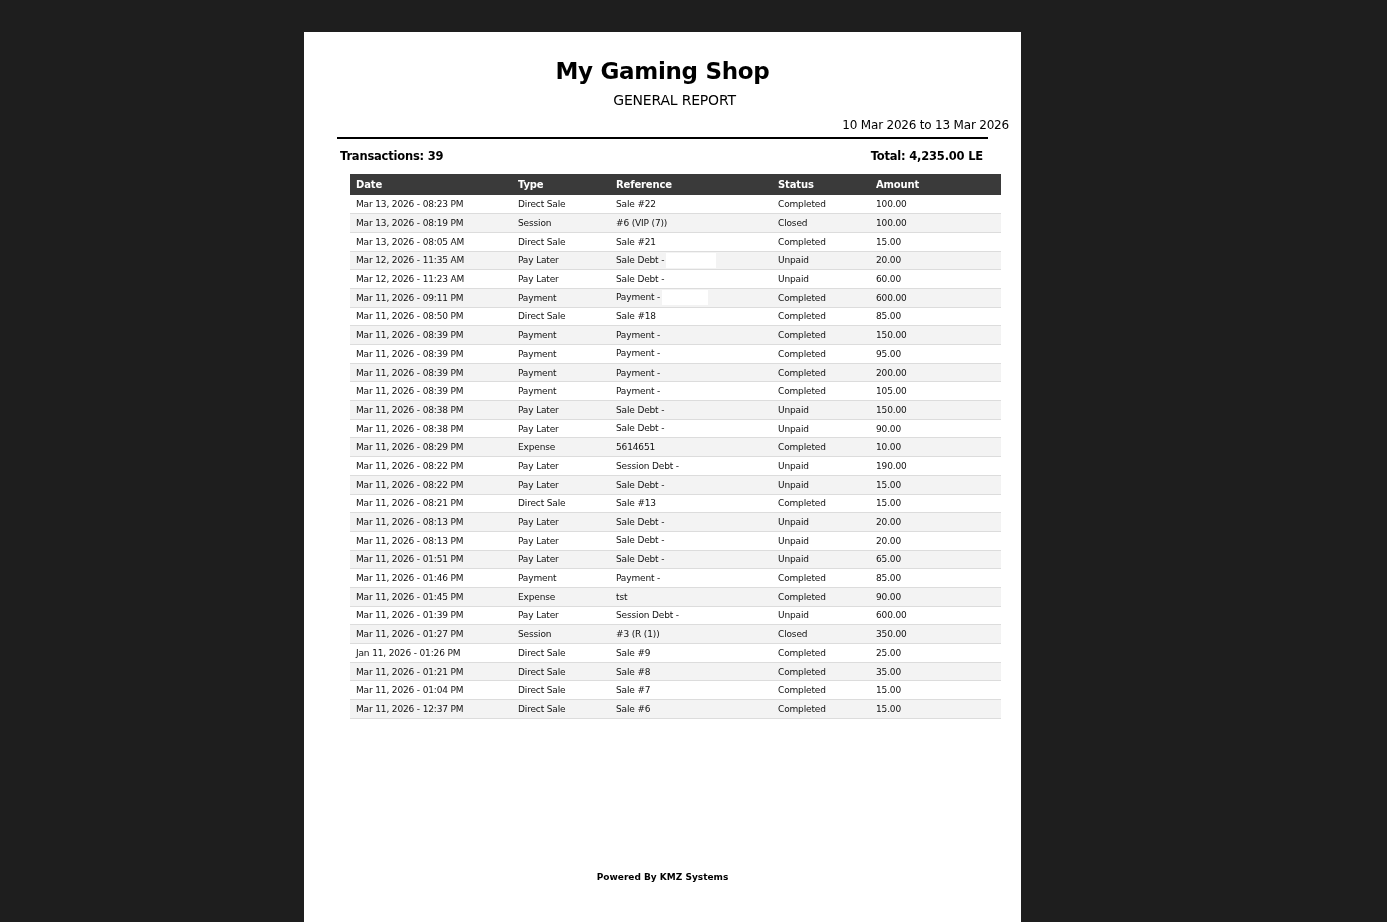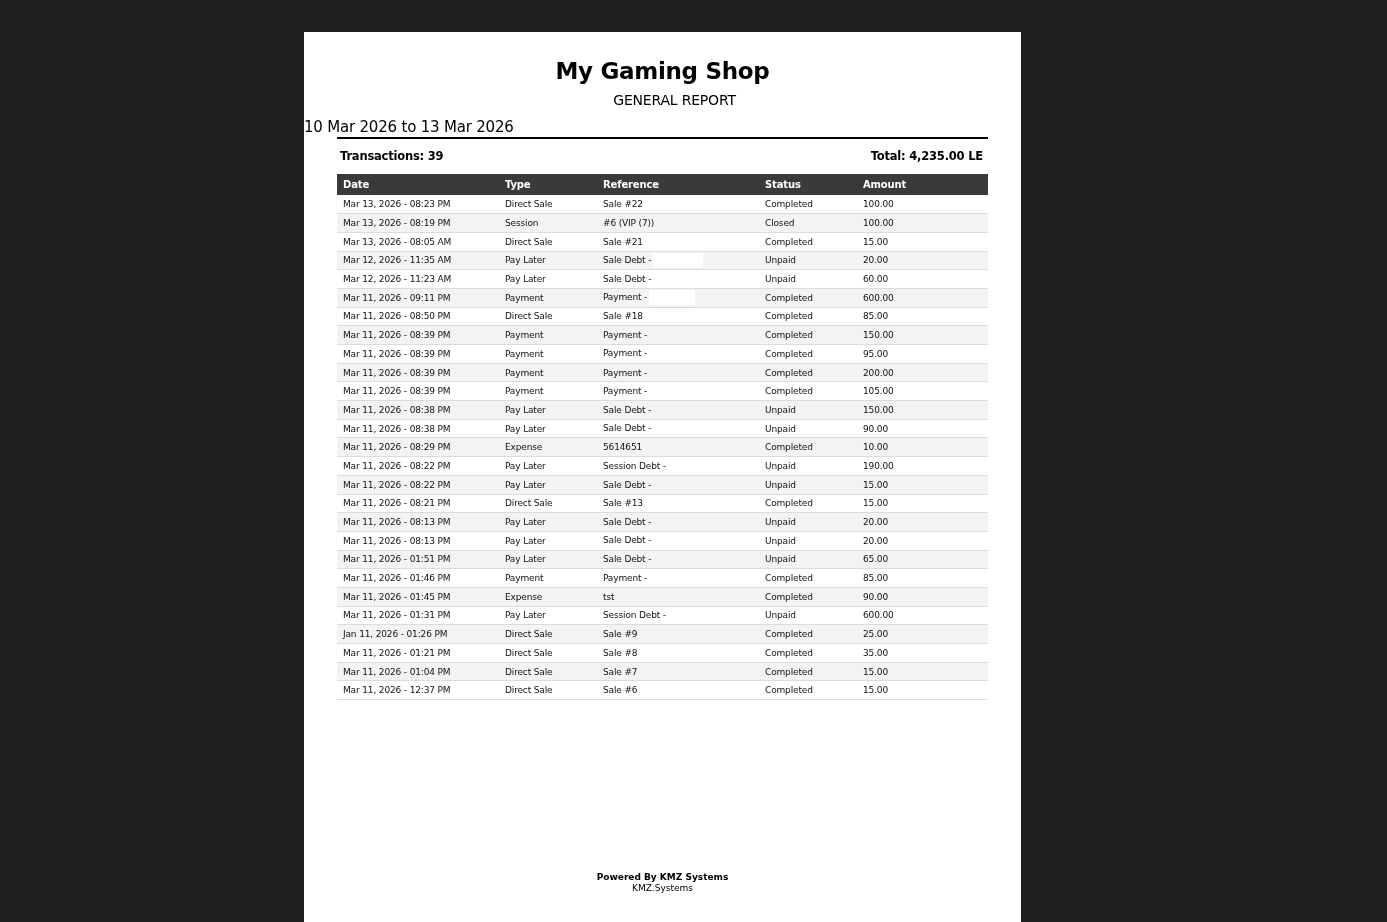--- a/index.html
+++ b/index.html
@@ -39,24 +39,24 @@
       position: absolute;
       left: 0; right: 0;
       top: 60px;
       text-align: center;
       font-size: 14px;
       letter-spacing: -0.2px;
       padding-left: 24px;
     }
     .daterange {
       position: absolute;
-      left: 0; right: 4px;
+      left: 0; right: 12px;
       top: 86px;
-      text-align: left;
-      font-size: 15px;
+      text-align: right;
+      font-size: 12px;
       letter-spacing: -0.2px;
     }
     .rule {
       position: absolute;
       left: 33px;
       width: 651px;
       top: 105px;
       height: 2px;
       background: #000;
     }
@@ -69,21 +69,21 @@
       display: flex;
       justify-content: space-between;
       font-size: 11.5px;
       font-weight: bold;
       letter-spacing: -0.2px;
       padding: 0 5px 0 3px;
       gap: 24px;
     }
     table.report {
       position: absolute;
-      left: 33px;
+      left: 46px;
       top: 142px;
       width: 651px;
       border-collapse: collapse;
       table-layout: fixed;
       font-size: 9px;
       letter-spacing: -0.15px;
     }
     table.report thead tr {
       background: #3a3a3a;
       color: #fff;
@@ -311,25 +311,32 @@
             <td><span>85.00</span></td>
           </tr>
           <tr>
             <td><span>Mar 11, 2026 - 01:45 PM</span></td>
             <td><span>Expense</span></td>
             <td><span>tst</span></td>
             <td><span>Completed</span></td>
             <td><span>90.00</span></td>
           </tr>
           <tr>
-            <td><span>Mar 11, 2026 - 01:31 PM</span></td>
+            <td><span>Mar 11, 2026 - 01:39 PM</span></td>
             <td><span>Pay Later</span></td>
             <td><span>Session Debt -</span></td>
             <td><span>Unpaid</span></td>
             <td><span>600.00</span></td>
+          </tr>
+          <tr>
+            <td><span>Mar 11, 2026 - 01:27 PM</span></td>
+            <td><span>Session</span></td>
+            <td><span>#3 (R (1))</span></td>
+            <td><span>Closed</span></td>
+            <td><span>350.00</span></td>
           </tr>
           <tr>
             <td><span>Jan 11, 2026 - 01:26 PM</span></td>
             <td><span>Direct Sale</span></td>
             <td><span>Sale #9</span></td>
             <td><span>Completed</span></td>
             <td><span>25.00</span></td>
           </tr>
           <tr>
             <td><span>Mar 11, 2026 - 01:21 PM</span></td>
@@ -350,17 +357,16 @@
             <td><span>Direct Sale</span></td>
             <td><span>Sale #6</span></td>
             <td><span>Completed</span></td>
             <td><span>15.00</span></td>
           </tr>
         </tbody>
     </table>
 
     <div class="footer">
       <div class="powered">Powered By KMZ Systems</div>
-      <div>KMZ.Systems</div>
     </div>
 
   </div>
 </div>
 
 </body></html>

